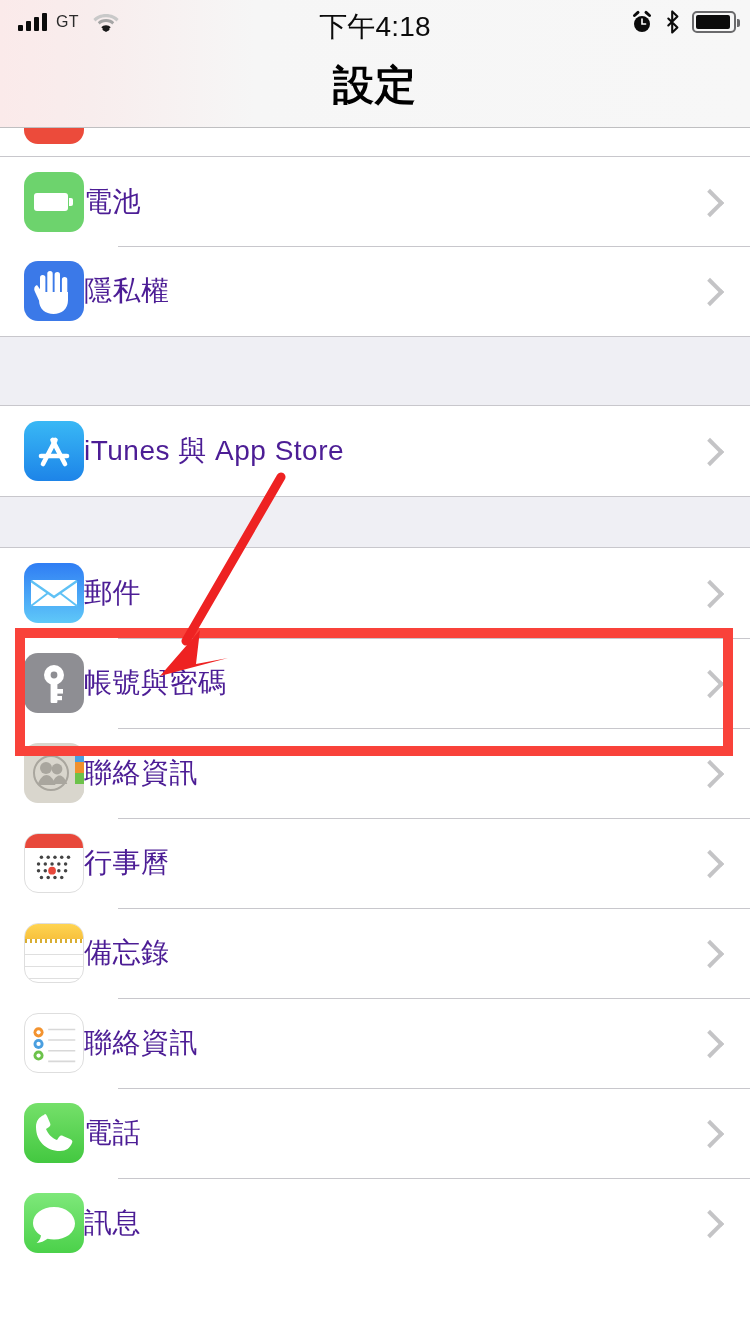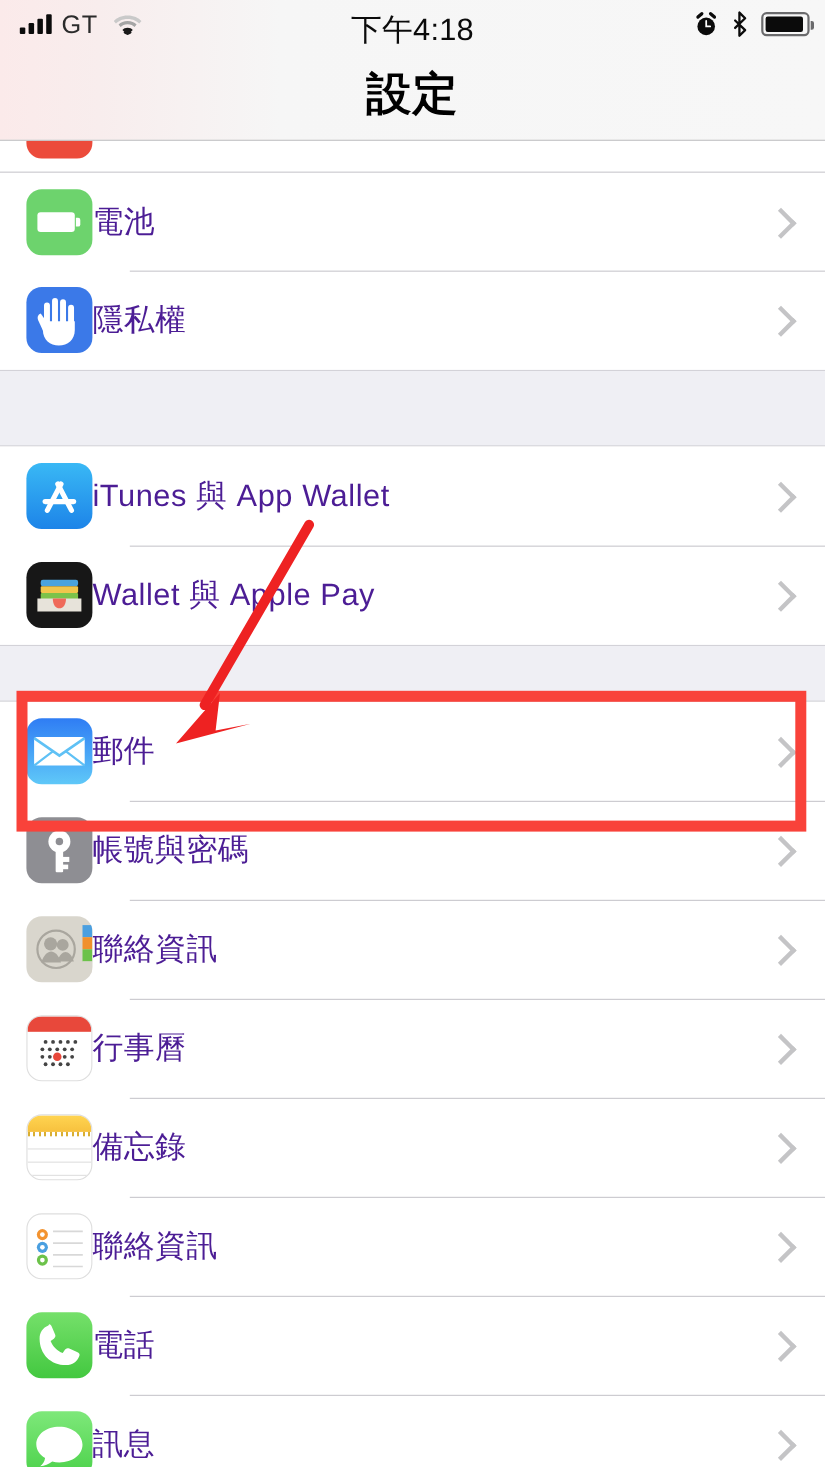--- a/index.html
+++ b/index.html
@@ -57,21 +57,21 @@
     display: block;
     width: 5px;
     background: #0b0b0b;
     border-radius: 1px;
   }
   .signal i:nth-child(1) { height: 6px; }
   .signal i:nth-child(2) { height: 10px; }
   .signal i:nth-child(3) { height: 14px; }
   .signal i:nth-child(4) { height: 18px; }
   .carrier {
-    font-size: 23px;
+    font-size: 16px;
     color: #2b2b2b;
     margin-left: 9px;
     letter-spacing: 0.4px;
     font-weight: 400;
   }
   .wifi {
     margin-left: 14px;
     width: 26px; height: 19px;
     position: relative;
   }
@@ -335,37 +335,24 @@
       <div class="row">
         <div class="ico ico-appstore">
           <svg viewBox="0 0 60 60">
             <g fill="none" stroke="#ffffff" stroke-width="4.6" stroke-linecap="round">
               <path d="M19 43 L31.5 19"></path>
               <path d="M41 43 L28.5 19"></path>
               <path d="M17 35 H43"></path>
             </g>
           </svg>
         </div>
-        <div class="label">iTunes 與 App Wallet</div>
-        <div class="chev"></div>
-      </div>
-
-      <div class="row">
-        <div class="ico ico-wallet">
-          <svg viewBox="0 0 60 60">
-            <rect x="13" y="16" width="34" height="6" rx="2" fill="#4aa3dd"></rect>
-            <rect x="13" y="22" width="34" height="6" rx="1" fill="#f0c64c"></rect>
-            <rect x="13" y="28" width="34" height="6" rx="1" fill="#7cc24a"></rect>
-            <path d="M10 33 h40 v12 H10z" fill="#e7e3da"></path>
-            <path d="M24 33 h12 c0 6-2.8 9-6 9s-6-3-6-9z" fill="#ef6a5a"></path>
-          </svg>
-        </div>
-        <div class="label">Wallet 與 Apple Pay</div>
-        <div class="chev"></div>
-      </div>
+        <div class="label">iTunes 與 App Store</div>
+        <div class="chev"></div>
+      </div>
+
     </div>
 
     <div class="gap" style="height:52px"></div>
 
     <div class="group">
 
       <div class="row">
         <div class="ico ico-mail">
           <svg viewBox="0 0 60 60">
             <rect x="7" y="17" width="46" height="26" rx="2.5" fill="#ffffff"></rect>

